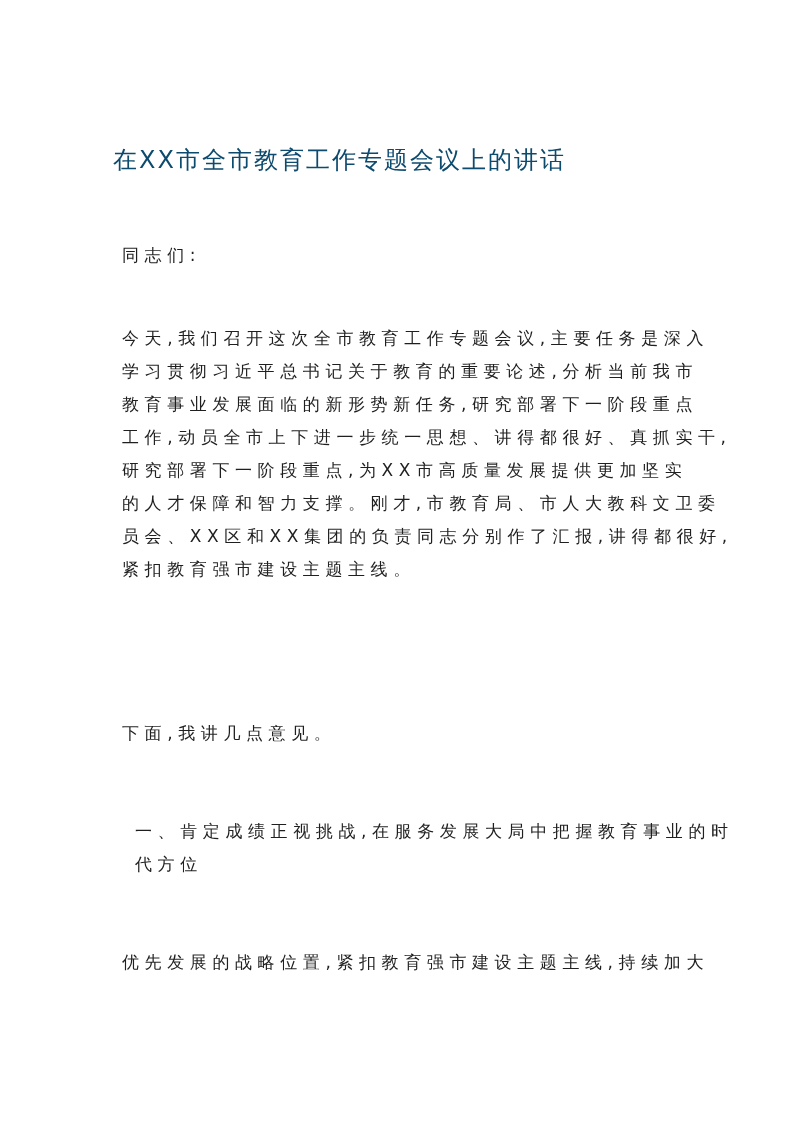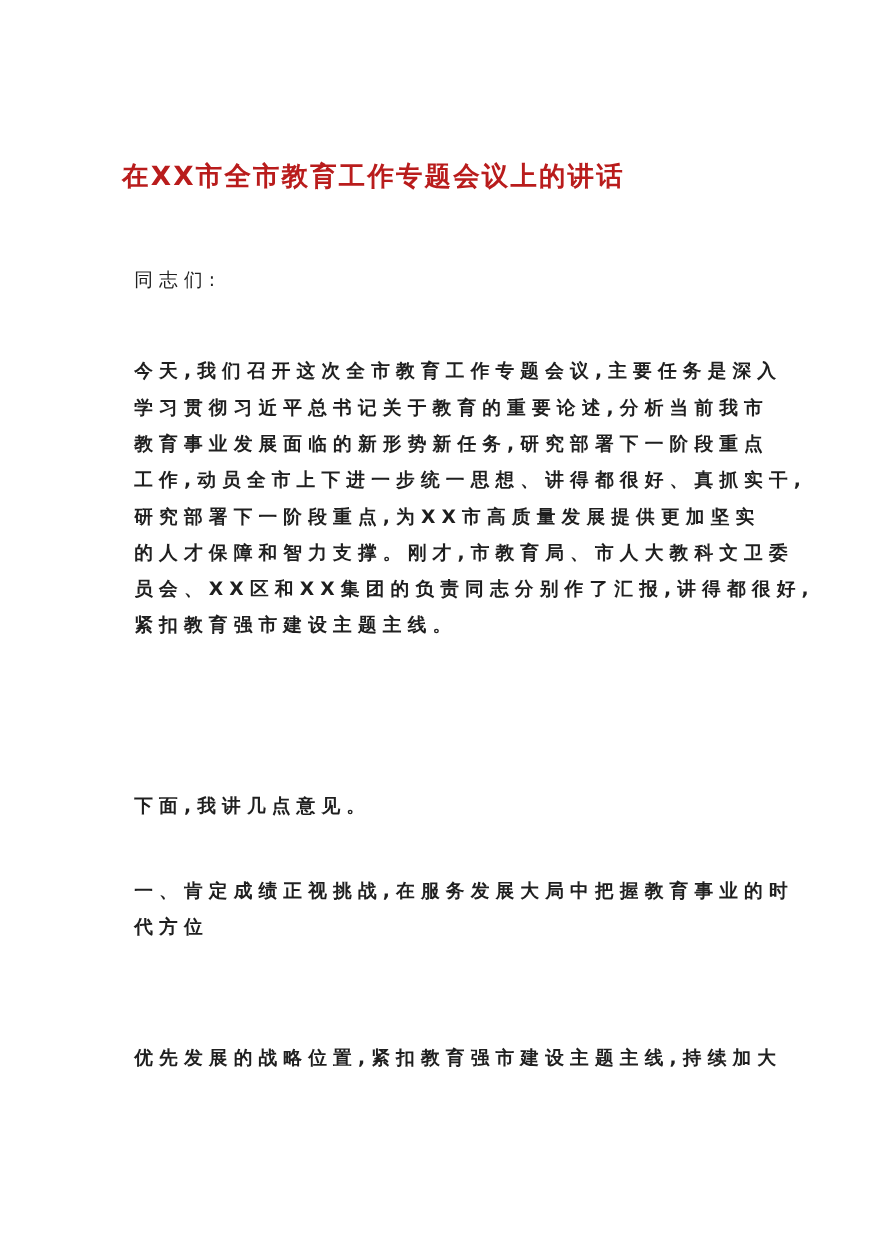--- a/index.html
+++ b/index.html
@@ -24,39 +24,38 @@
     }
     .title {
       position: absolute;
       top: 126px;
       left: 0;
       width: 679px;
       text-align: center;
       font-size: 24px;
       line-height: 36px;
       letter-spacing: 2px;
-      color: #b91c1c;
-      font-weight: bold;
+      color: #0c4a6e;
+      font-weight: normal;
     }
     .body-text {
       position: absolute;
       left: 122px;
       width: 552px;
       font-size: 17px;
       line-height: 33px;
       letter-spacing: 5.6px;
       text-align: justify;
       color: #1f1f1f;
       margin: 0;
     }
     .line {
       display: block;
       white-space: nowrap;
       height: 33px;
-      font-weight: bold;
     }
   </style>
 </head>
 <body>
 
 <div class="page">
 
   <h1 class="title">在XX市全市教育工作专题会议上的讲话</h1>
 
   <p class="body-text" style="top:239px;">同志们:</p>
@@ -69,21 +68,21 @@
     <span class="line">研究部署下一阶段重点,为XX市高质量发展提供更加坚实</span>
     <span class="line">的人才保障和智力支撑。刚才,市教育局、市人大教科文卫委</span>
     <span class="line">员会、XX区和XX集团的负责同志分别作了汇报,讲得都很好,</span>
     <span class="line">紧扣教育强市建设主题主线。</span>
   </div>
 
   <div class="body-text" style="top:717px;">
     <span class="line">下面,我讲几点意见。</span>
   </div>
 
-  <div class="body-text" style="top:794px;">
+  <div class="body-text" style="top:815px;margin-left:13px;">
     <span class="line">一、肯定成绩正视挑战,在服务发展大局中把握教育事业的时</span>
     <span class="line">代方位</span>
   </div>
 
   <div class="body-text" style="top:946px;">
     <span class="line">优先发展的战略位置,紧扣教育强市建设主题主线,持续加大</span>
   </div>
 
 </div>
 

